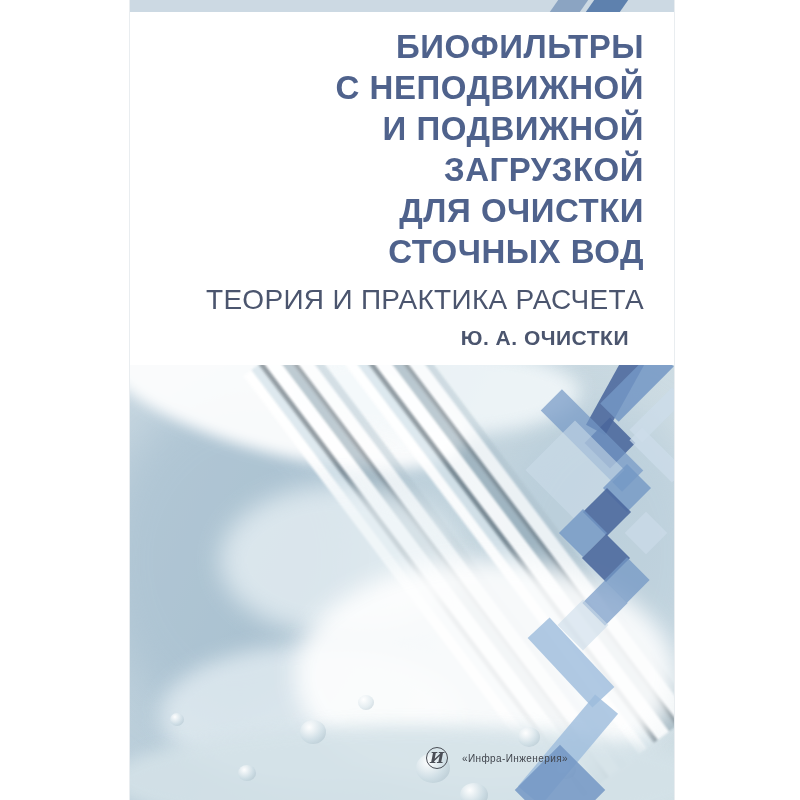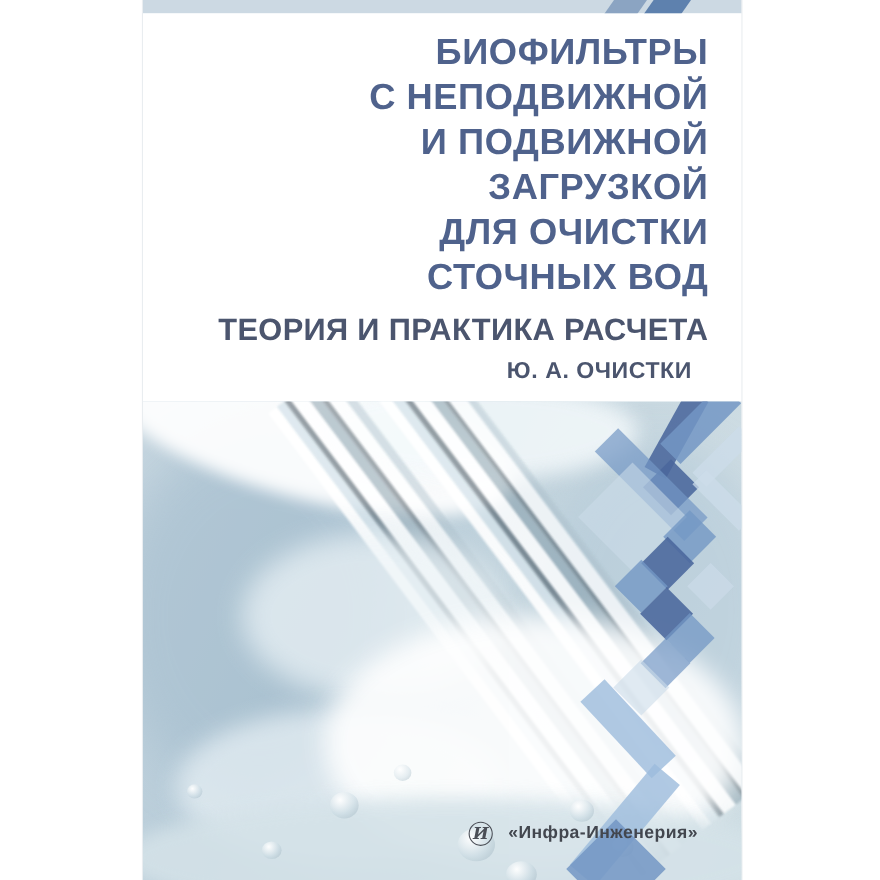--- a/index.html
+++ b/index.html
@@ -9,21 +9,21 @@
          box-shadow:0 0 0 1px #e9edf0;}
   
   .topbar{position:absolute;left:0;top:0;width:544px;height:12px;background:#ccd9e3;overflow:hidden;}
   .stripe{position:absolute;top:-2px;height:16px;transform:skewX(-35deg);}
   .stripe.s1{left:424px;width:30px;background:#8ba4c2;}
   .stripe.s2{left:460px;width:34px;background:#5e81ae;}
   
   .textblock{position:absolute;left:0;top:12px;right:0;padding:14px 30px 0 20px;text-align:right;}
   .title{margin:0;font-size:33px;line-height:41px;font-weight:bold;color:#4f628c;
          white-space:pre-line;letter-spacing:.5px;}
-  .subtitle{margin:13px 0 0 0;font-size:28px;line-height:30px;font-weight:bold;color:#4b556e;
+  .subtitle{margin:13px 0 0 0;font-size:28px;line-height:30px;font-weight:normal;color:#4b556e;
             letter-spacing:.3px;}
   .author{margin:11px 15px 0 0;font-size:21px;line-height:24px;font-weight:bold;color:#4b556e;
           letter-spacing:.5px;}
   
   .photo{position:absolute;left:0;top:365px;width:544px;height:435px;overflow:hidden;
          background:linear-gradient(115deg,#c6d6e0 0%,#b5cad7 35%,#c8d8e0 62%,#d3e0e6 88%,#ccdce2 100%);}
   .photo .blob{position:absolute;border-radius:50%;}
   .shade-left{left:-30px;top:30px;width:270px;height:330px;background:#a3bccd;opacity:.55;filter:blur(22px);}
   .shade-right{left:360px;top:40px;width:220px;height:300px;background:#aec6d6;opacity:.5;filter:blur(20px);}
   .foam-arc{left:-30px;top:-25px;width:370px;height:115px;background:#ffffff;opacity:.92;
@@ -77,21 +77,21 @@
   .p14{left:435px;top:242px;width:36px;height:36px;transform:rotate(45deg);}
   .p15a{left:426px;top:250px;width:30px;height:95px;transform:rotate(-43deg);}
   .p15b{left:423px;top:325px;width:30px;height:120px;transform:rotate(40deg);}
   .p16{left:398px;top:393px;width:64px;height:64px;transform:rotate(45deg);opacity:.85;}
   
   .publisher{position:absolute;left:296px;top:747px;z-index:5;display:flex;align-items:center;gap:14px;}
   .pub-logo{width:22px;height:22px;border:1.5px solid #4a4e56;border-radius:50%;box-sizing:border-box;
             display:flex;align-items:center;justify-content:center;
             font-family:"DejaVu Serif",serif;font-style:italic;font-weight:bold;
             font-size:15px;line-height:1;color:#4a4e56;}
-  .pub-name{font-size:16px;font-weight:bold;color:#42464e;letter-spacing:.4px;white-space:nowrap;}
+  .pub-name{font-size:10px;font-weight:normal;color:#42464e;letter-spacing:.4px;white-space:nowrap;}
 </style>
 </head>
 <body>
 
 <div class="page">
   <div class="cover">
 
     <div class="topbar">
       <div class="stripe s1"></div>
       <div class="stripe s2"></div>

